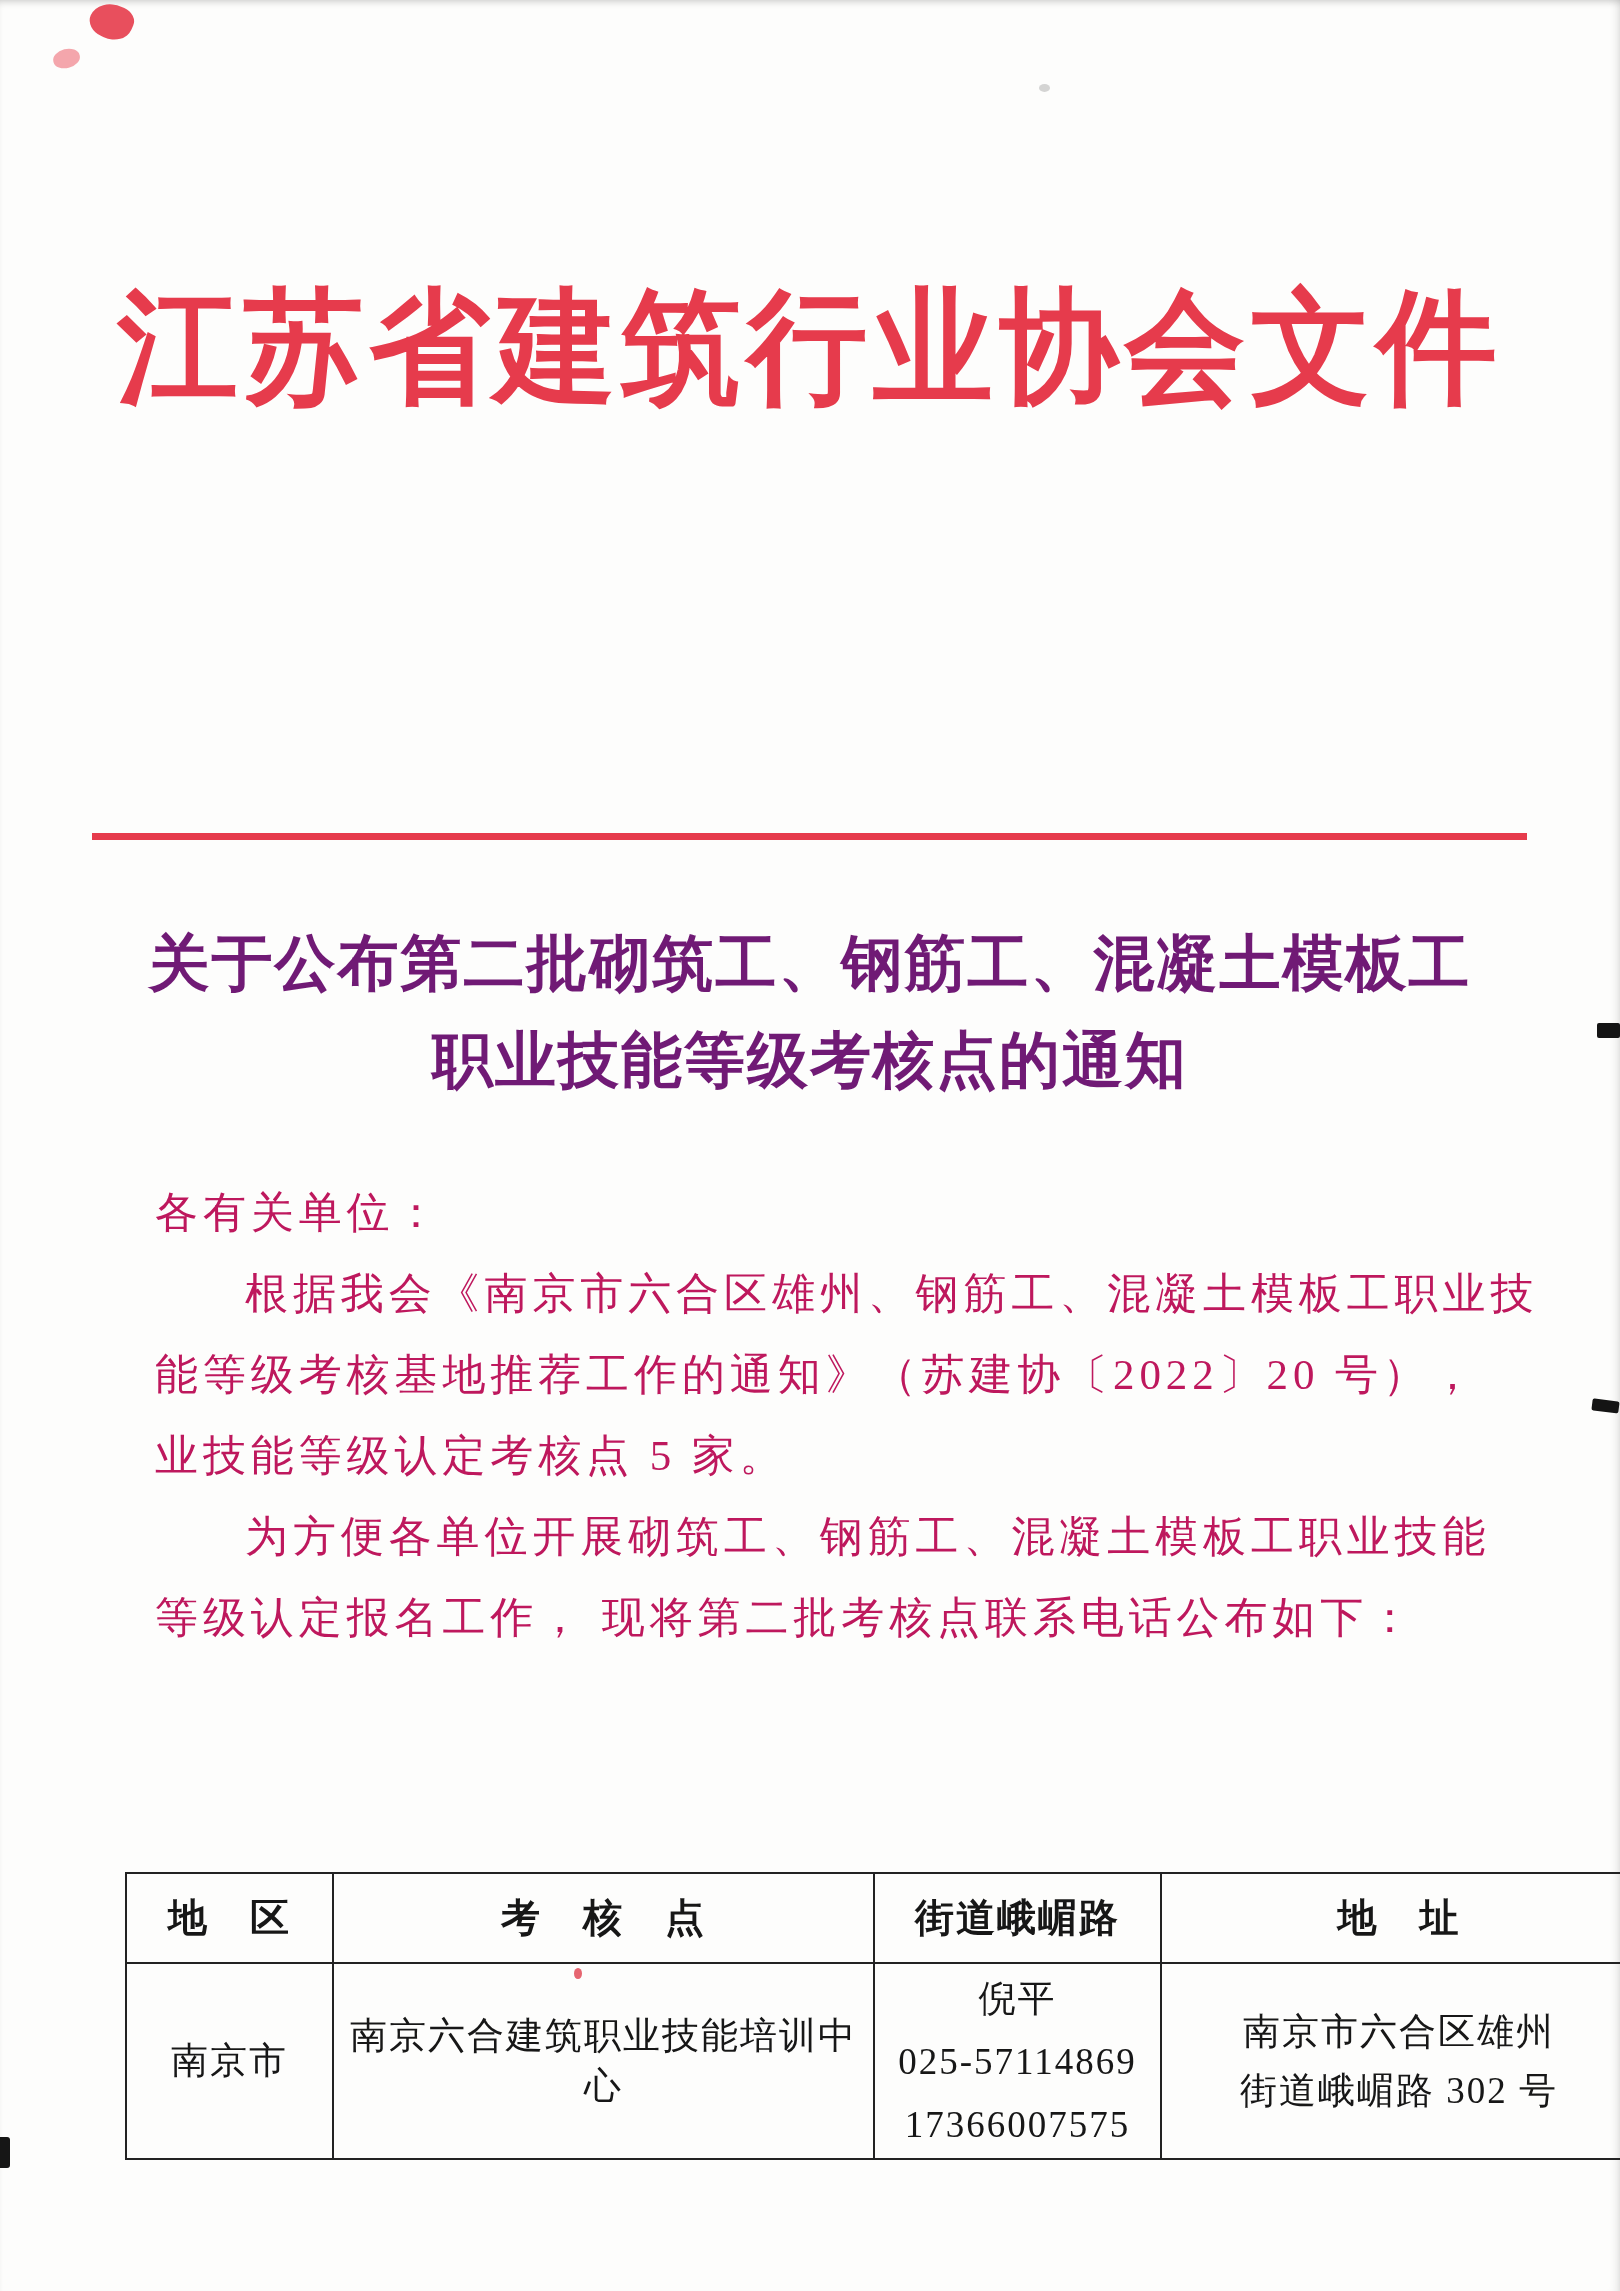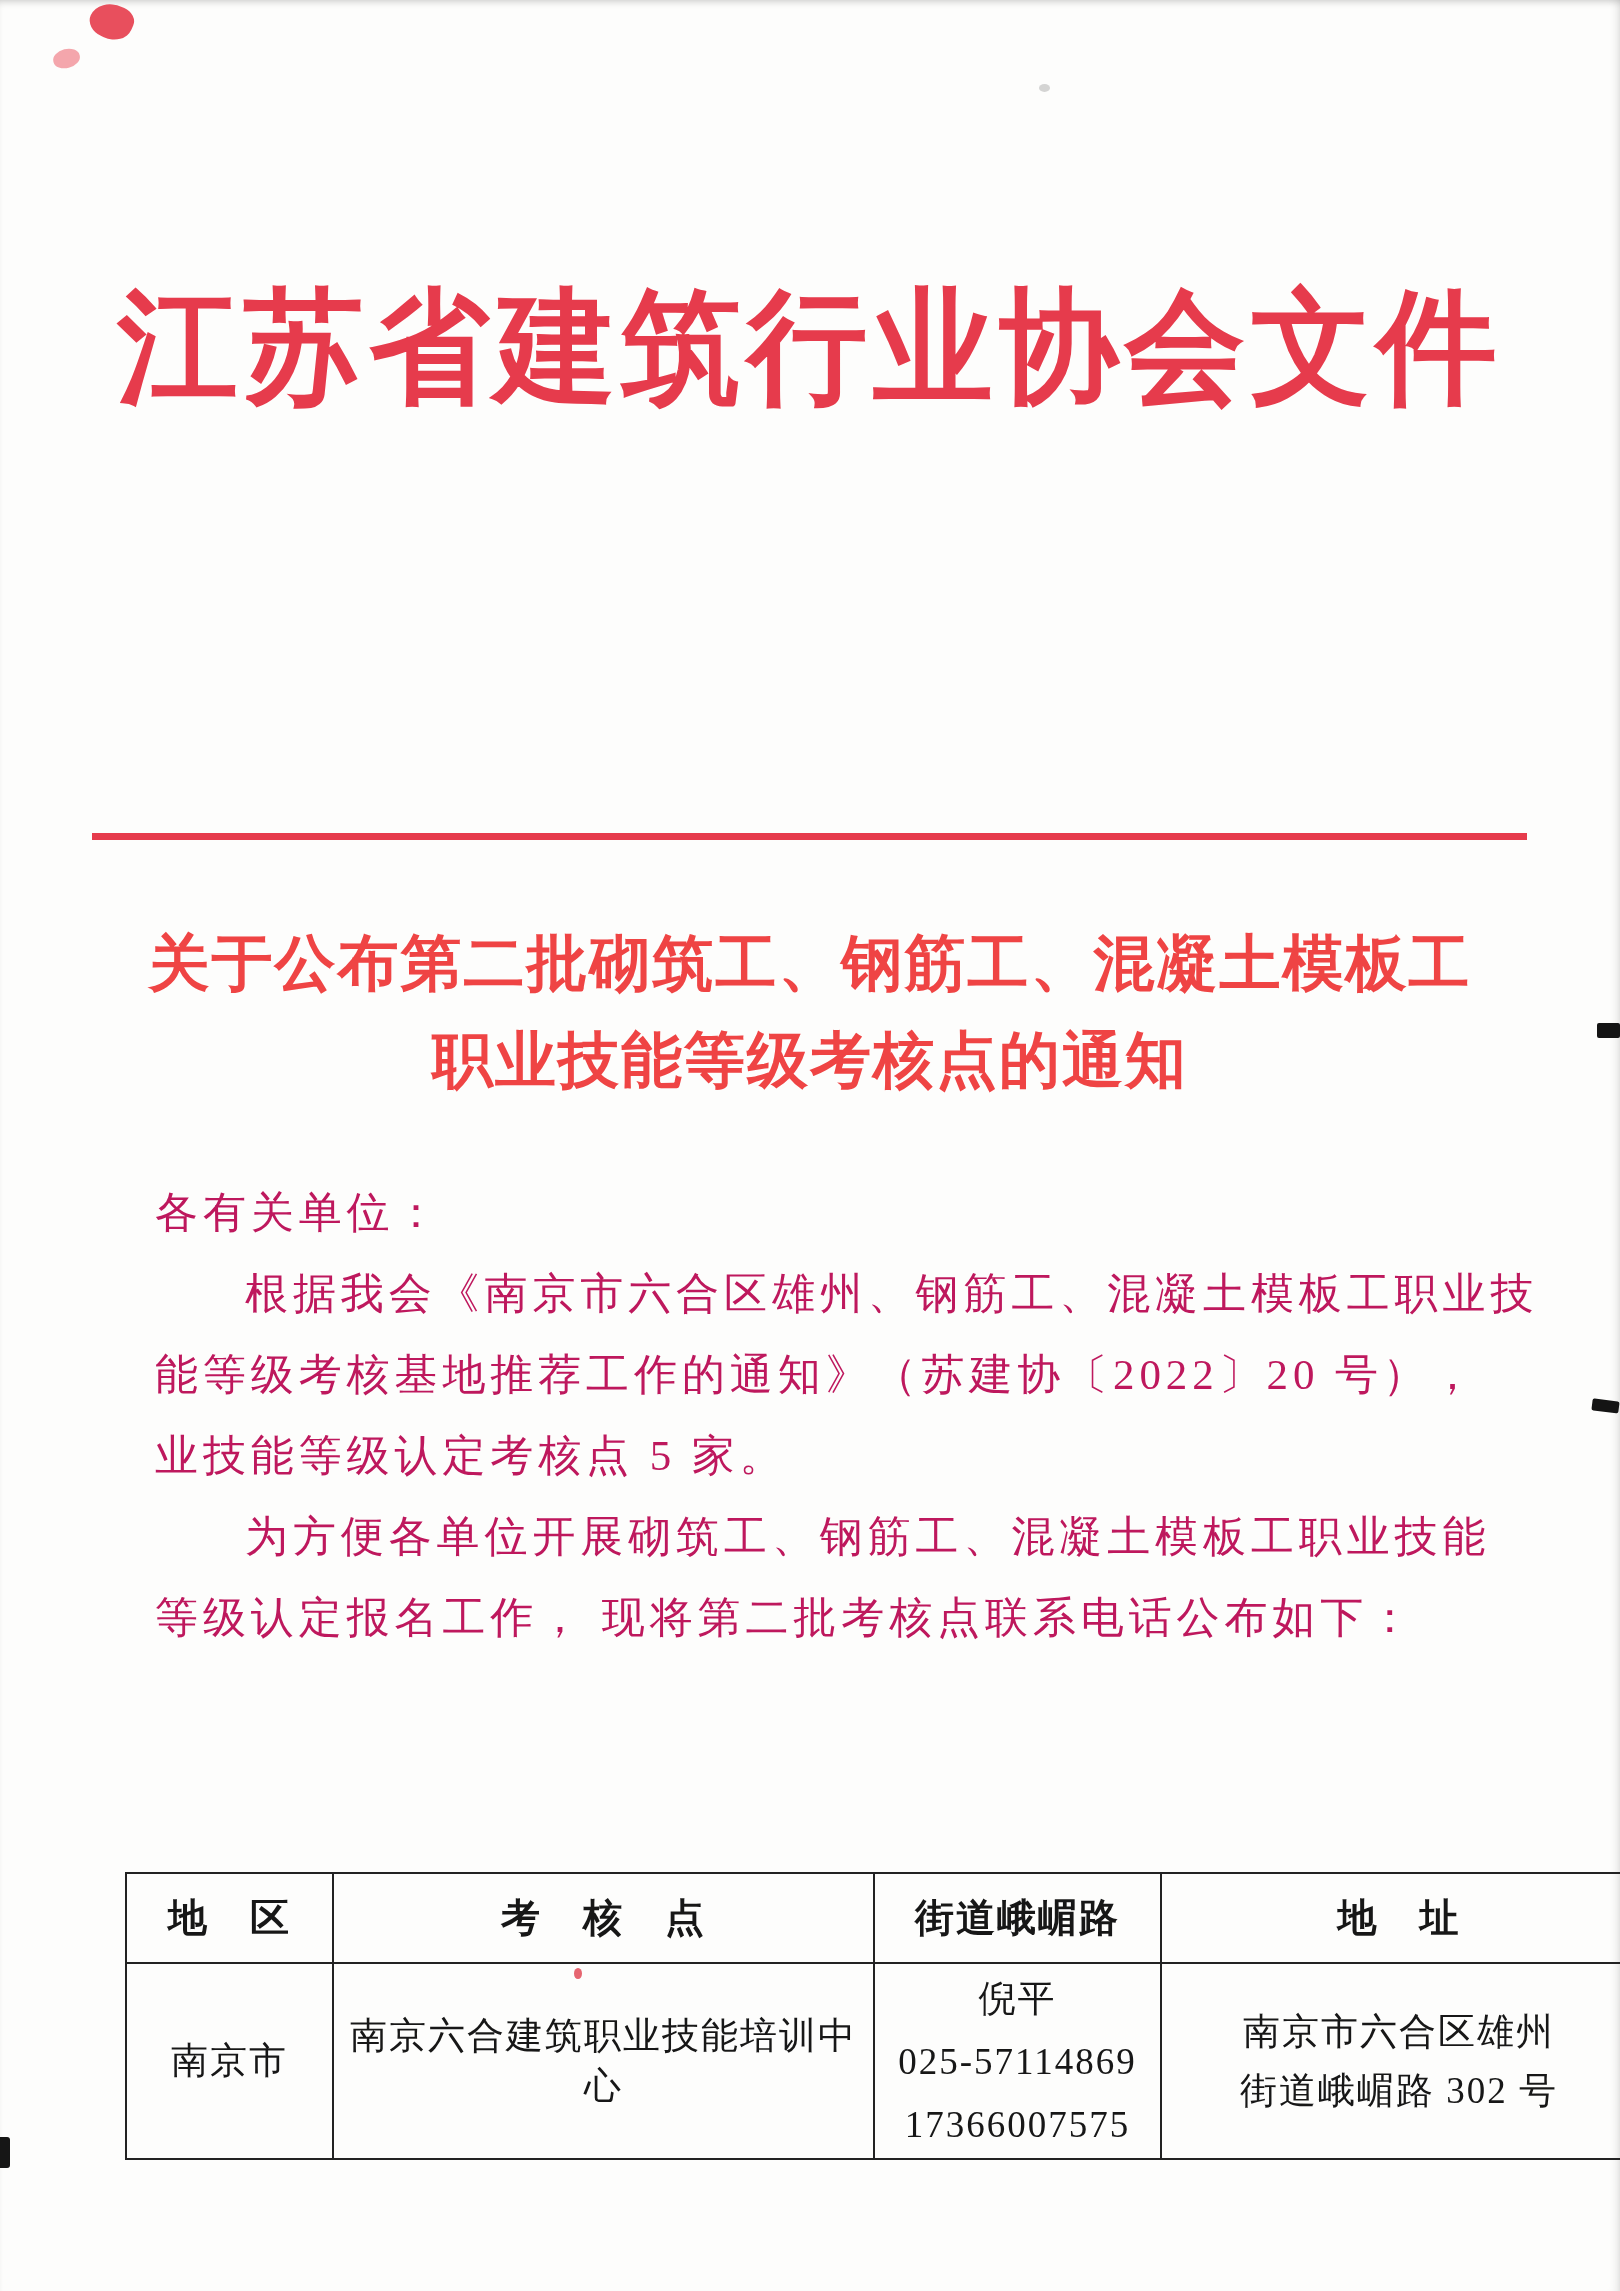--- a/index.html
+++ b/index.html
@@ -47,21 +47,21 @@
   
   .doc-title {
     position: absolute;
     top: 915px; left: 0;
     width: 100%;
     text-align: center;
     font-weight: bold;
     font-size: 61px;
     line-height: 97px;
     letter-spacing: 2px;
-    color: #ef4444;
+    color: #701a75;
   }
 
   
   .body-block {
     position: absolute;
     top: 1172px; left: 155px;
     width: 1317px;
     font-size: 43px;
     line-height: 81px;
     letter-spacing: 4.9px;

